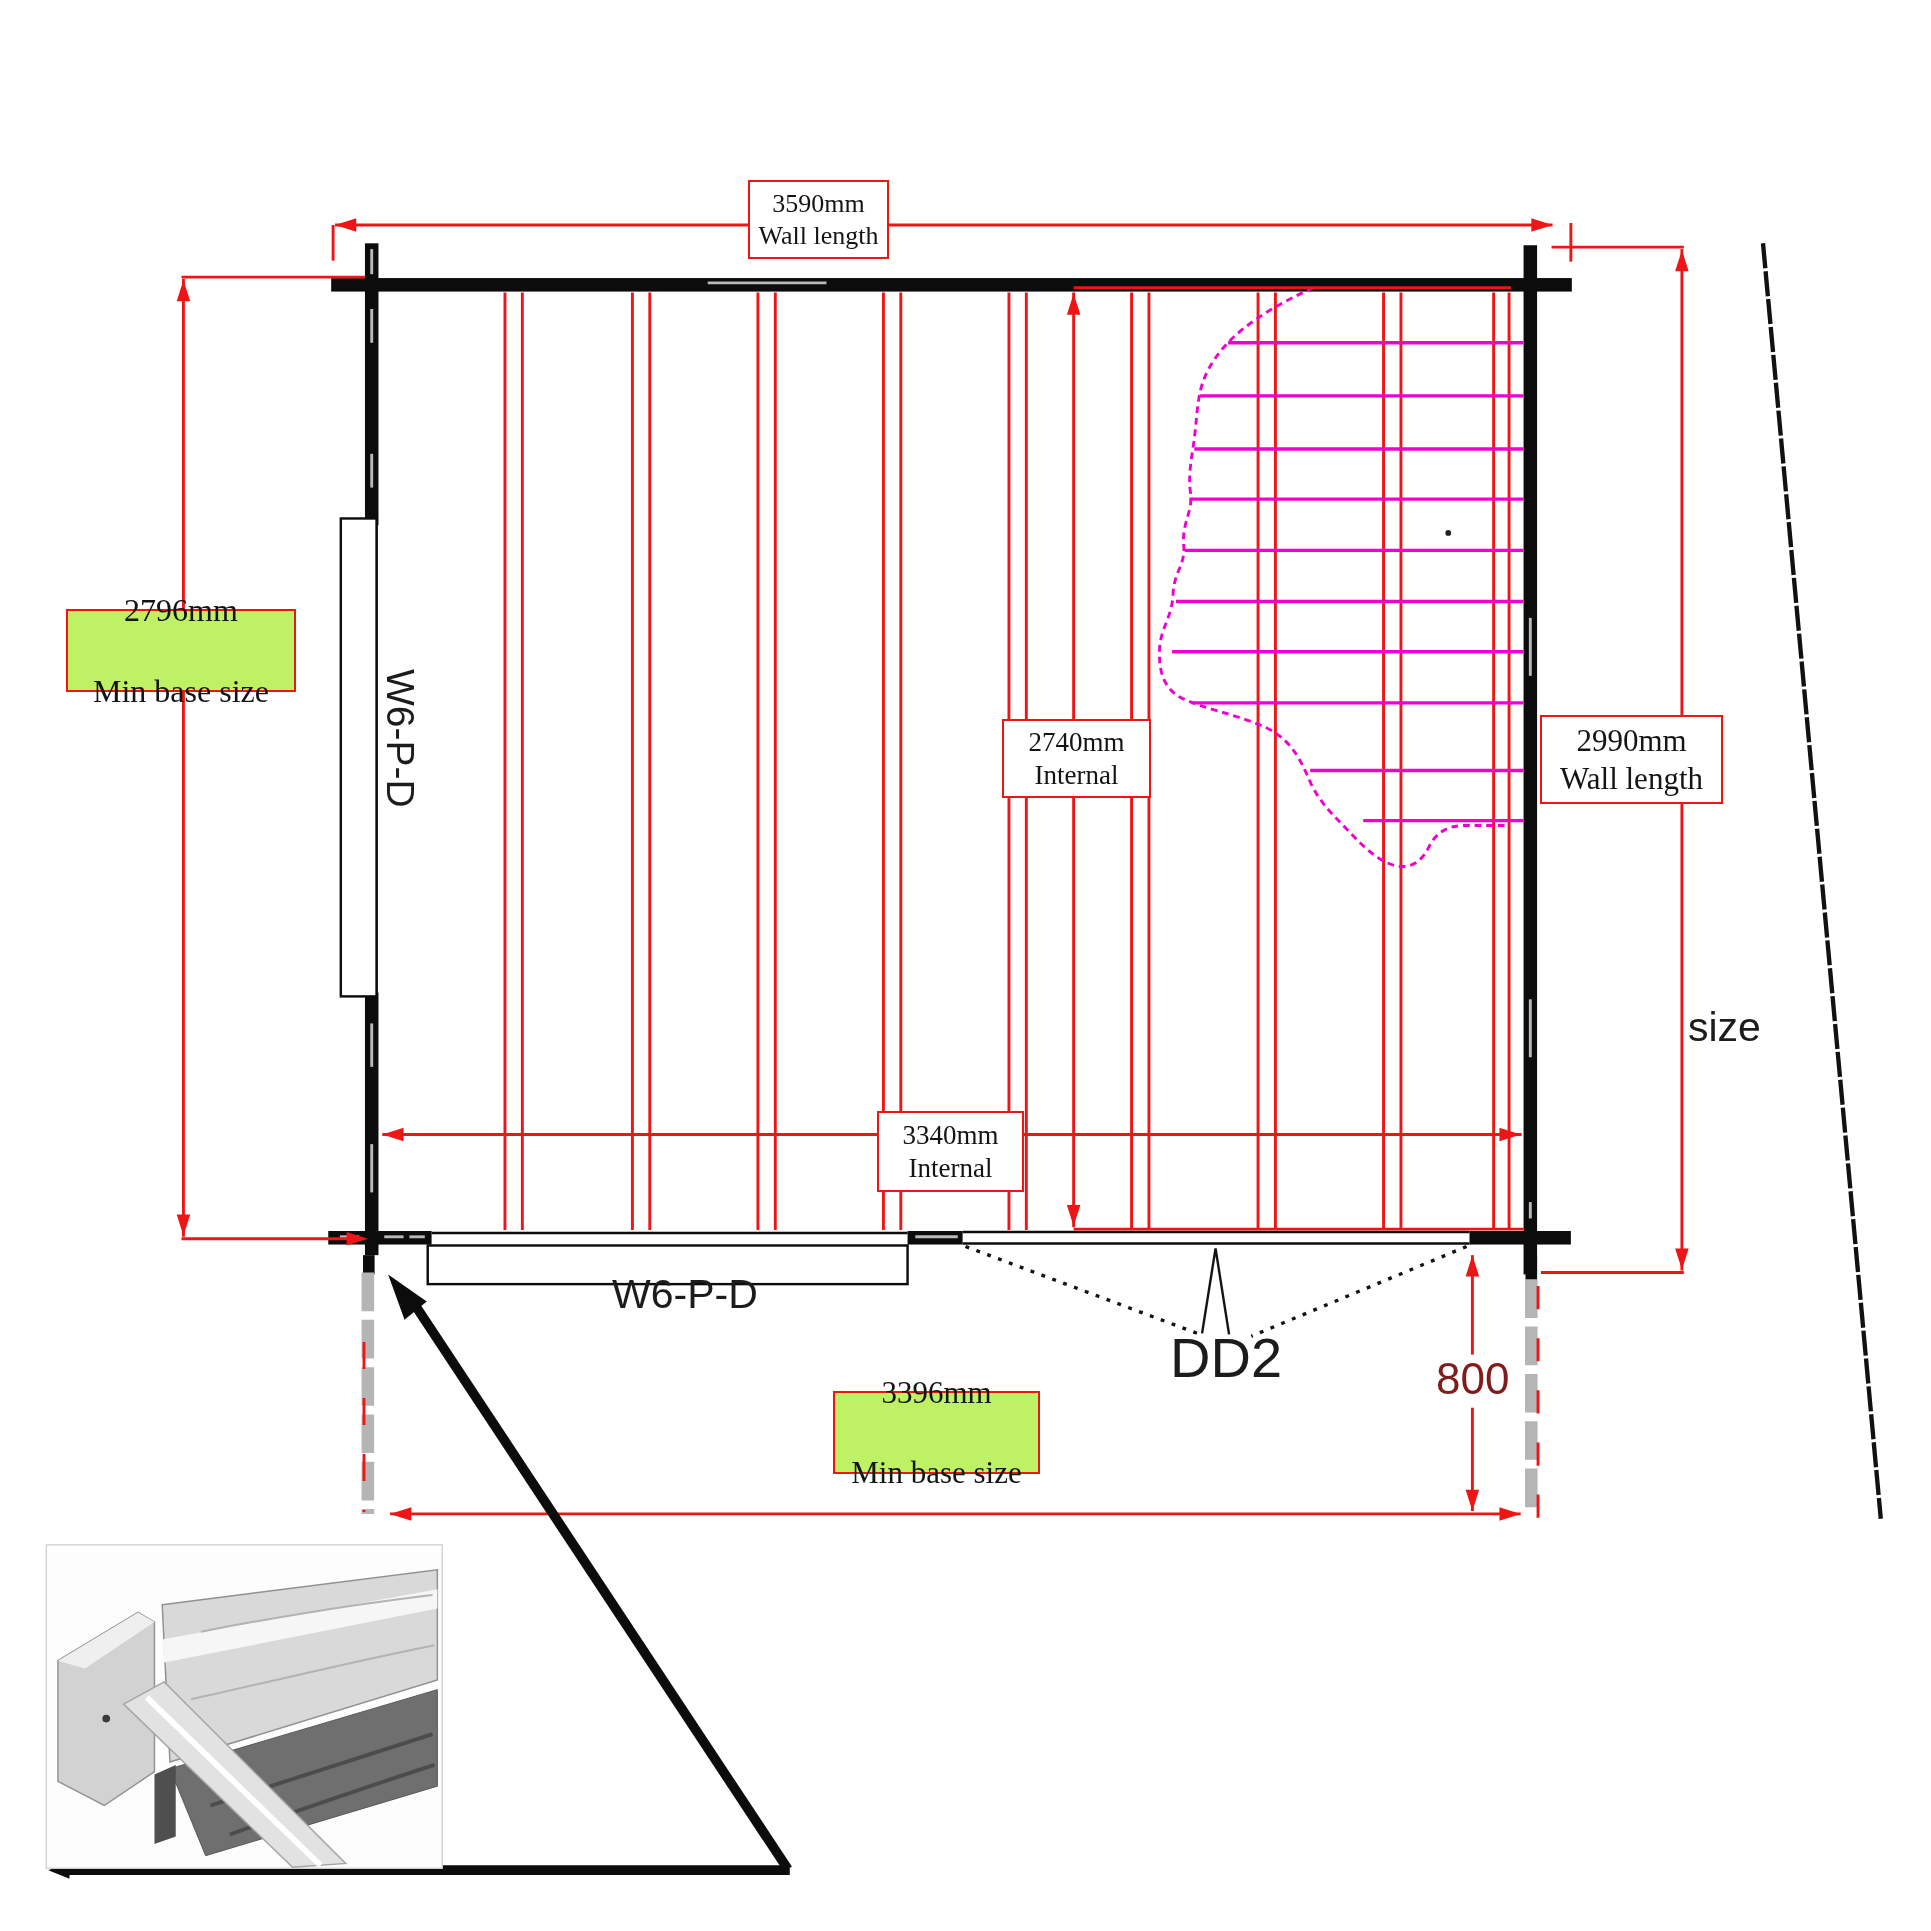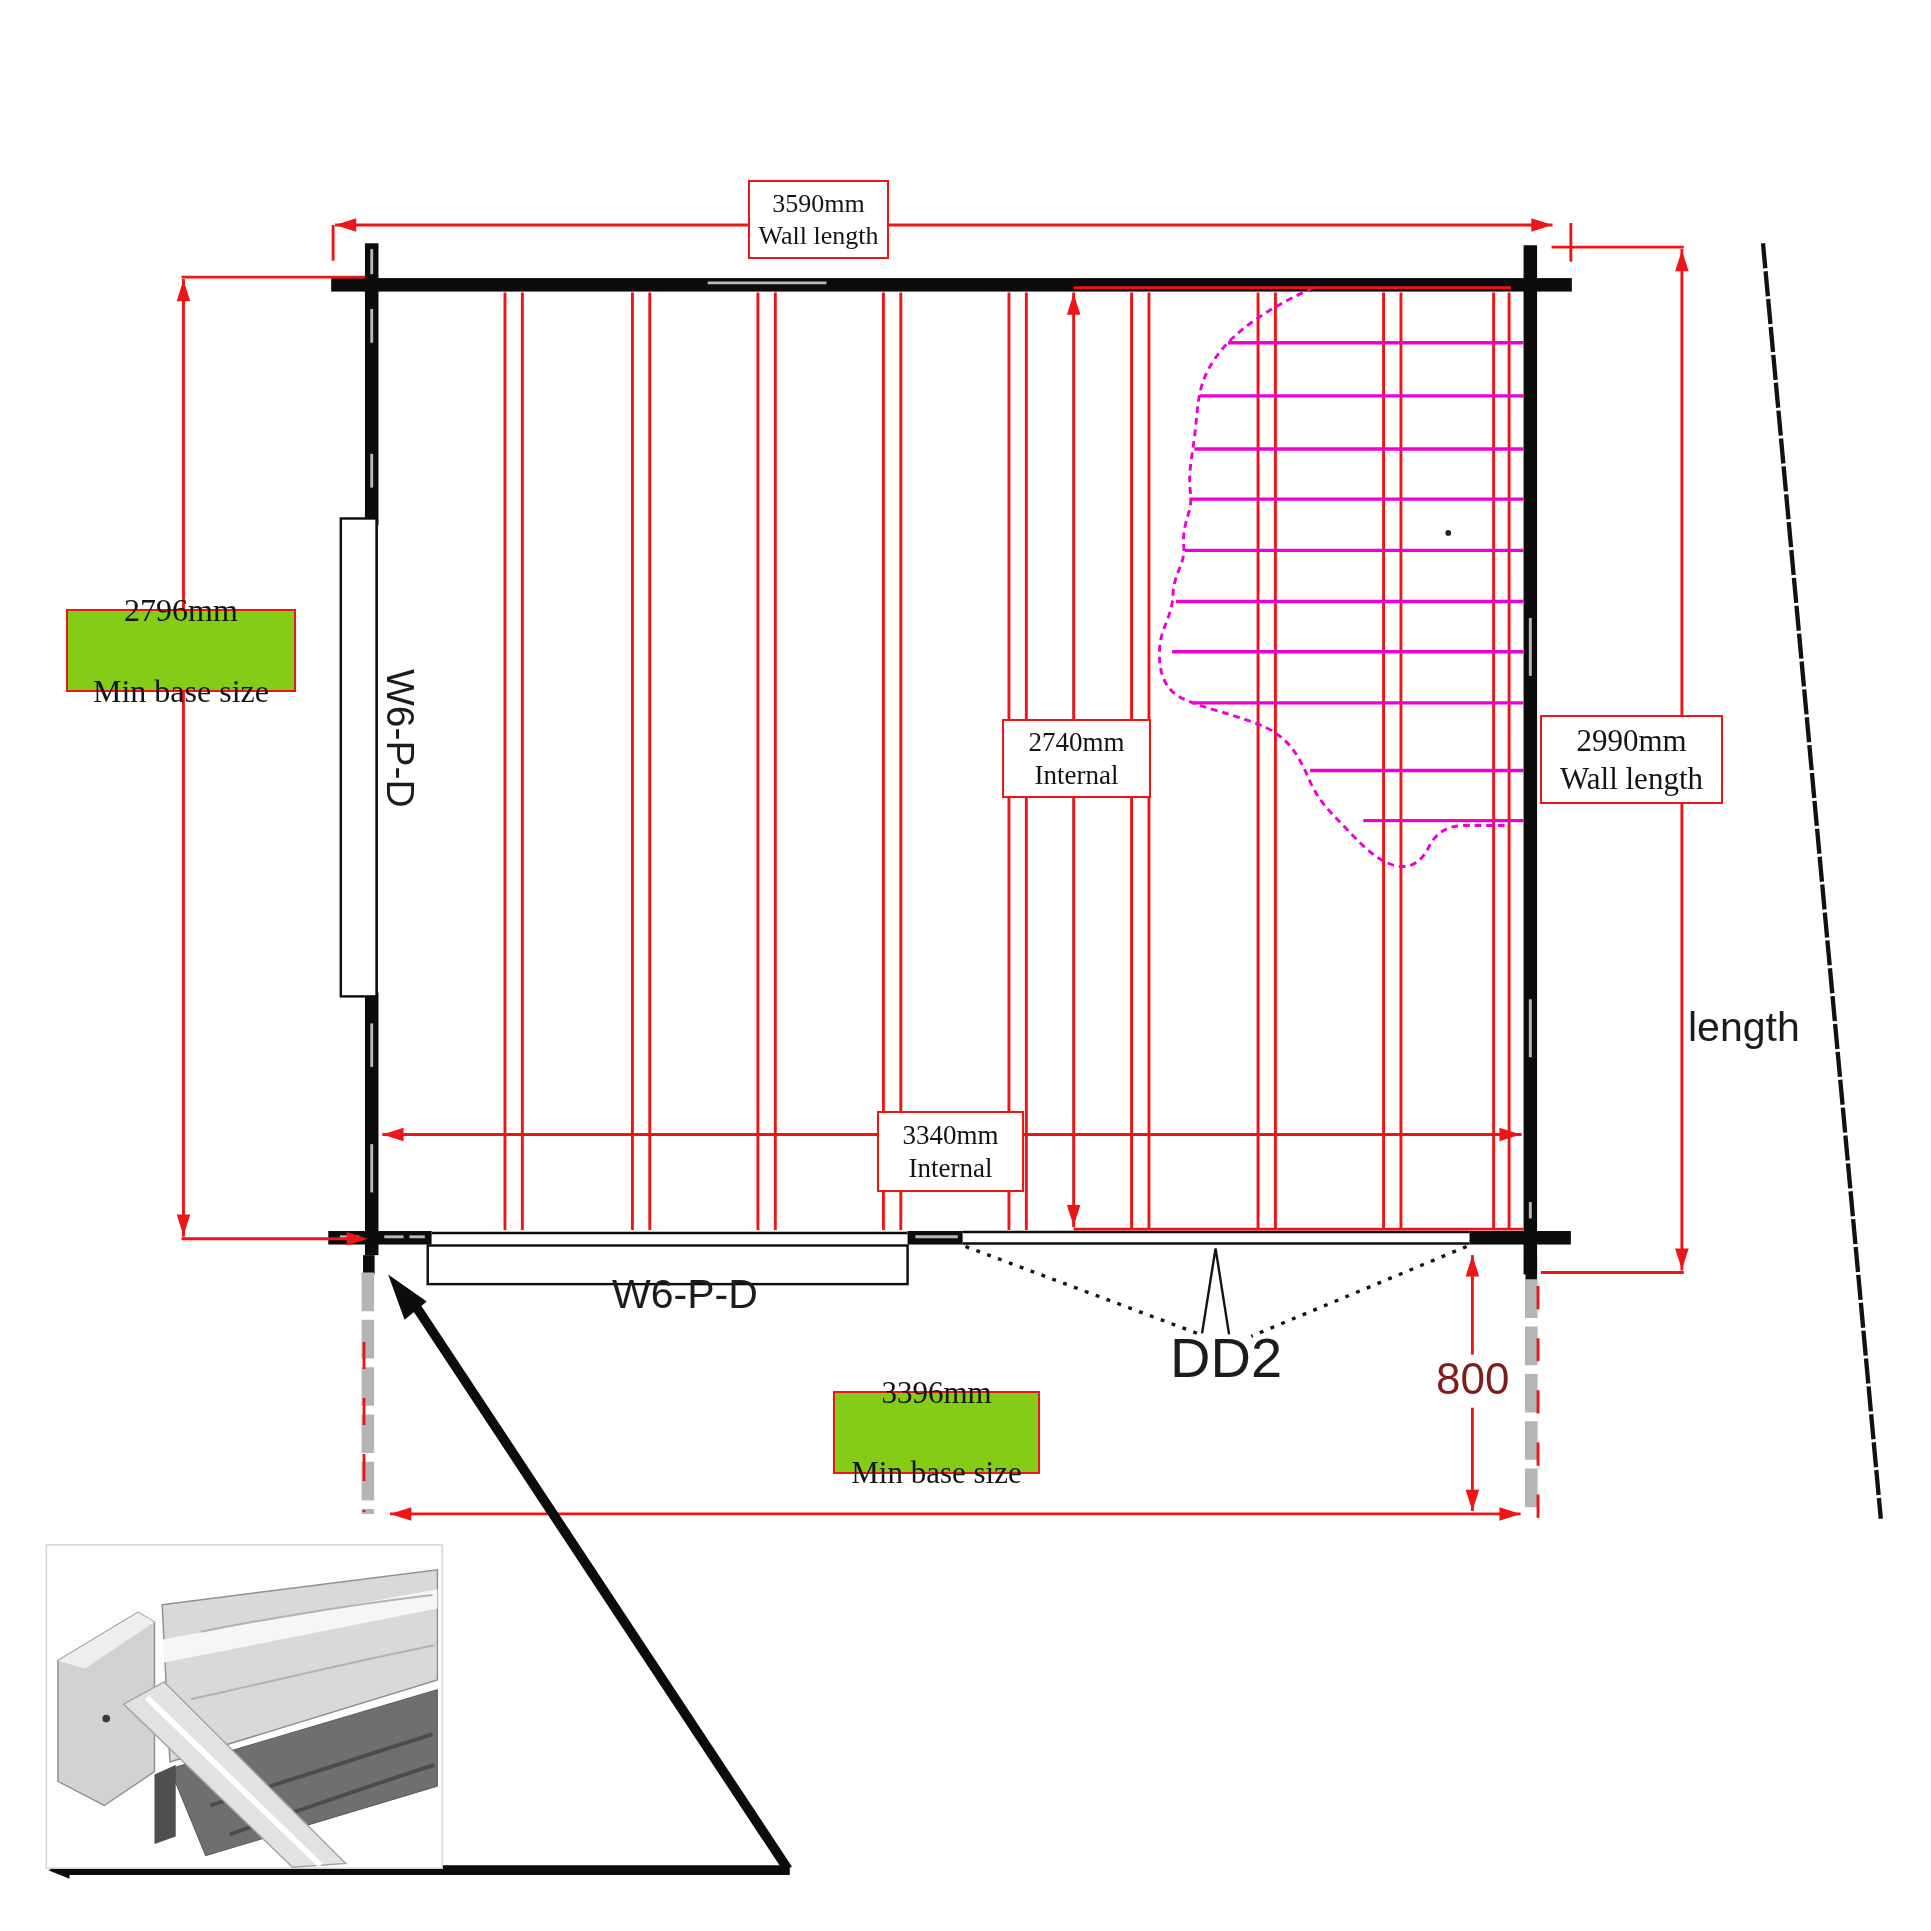--- a/index.html
+++ b/index.html
@@ -1,21 +1,21 @@
 <!DOCTYPE html>
 <html><head>
 <meta charset="utf-8">
 <style>
   html,body{margin:0;padding:0;background:#ffffff;}
   #canvas{position:relative;width:1931px;height:1931px;background:#ffffff;overflow:hidden;}
   #plan-svg{position:absolute;left:0;top:0;}
   .dim-box{position:absolute;border:2.9px solid #ed1515;background:#ffffff;display:flex;flex-direction:column;
            justify-content:center;align-items:center;text-align:center;
            font-family:"Liberation Serif",serif;color:#141414;line-height:1.2;}
-  .dim-box.yellow{background:#84cc16;gap:43px;}
+  .dim-box.yellow{background:#bef264;gap:43px;}
   .free-label{position:absolute;font-family:"Liberation Sans",sans-serif;color:#1c1c1c;white-space:nowrap;}
   .free-label.red{color:#7f1d1d;}
   .vertical{writing-mode:vertical-rl;}
 </style>
 </head>
 <body>
 
 <div id="canvas">
 
 <svg id="plan-svg" width="1931" height="1931" viewBox="0 0 2000 2000">
@@ -232,18 +232,18 @@
   <div>3396mm</div>
   <div>Min base size</div>
 </div>
 
 <div class="free-label vertical" style="left:378px;top:669px;font-size:39px;">W6-P-D</div>
 
 <div class="free-label" style="left:612px;top:1271px;font-size:41px;">W6-P-D</div>
 
 <div class="free-label" style="left:1170px;top:1325px;font-size:56px;">DD2</div>
 
-<div class="free-label" style="left:1688px;top:1004px;font-size:41px;">length</div>
+<div class="free-label" style="left:1688px;top:1004px;font-size:41px;">size</div>
 
 <div class="free-label red" style="left:1436px;top:1354px;font-size:44px;">800</div>
 
 </div>
 
 
 </body></html>

